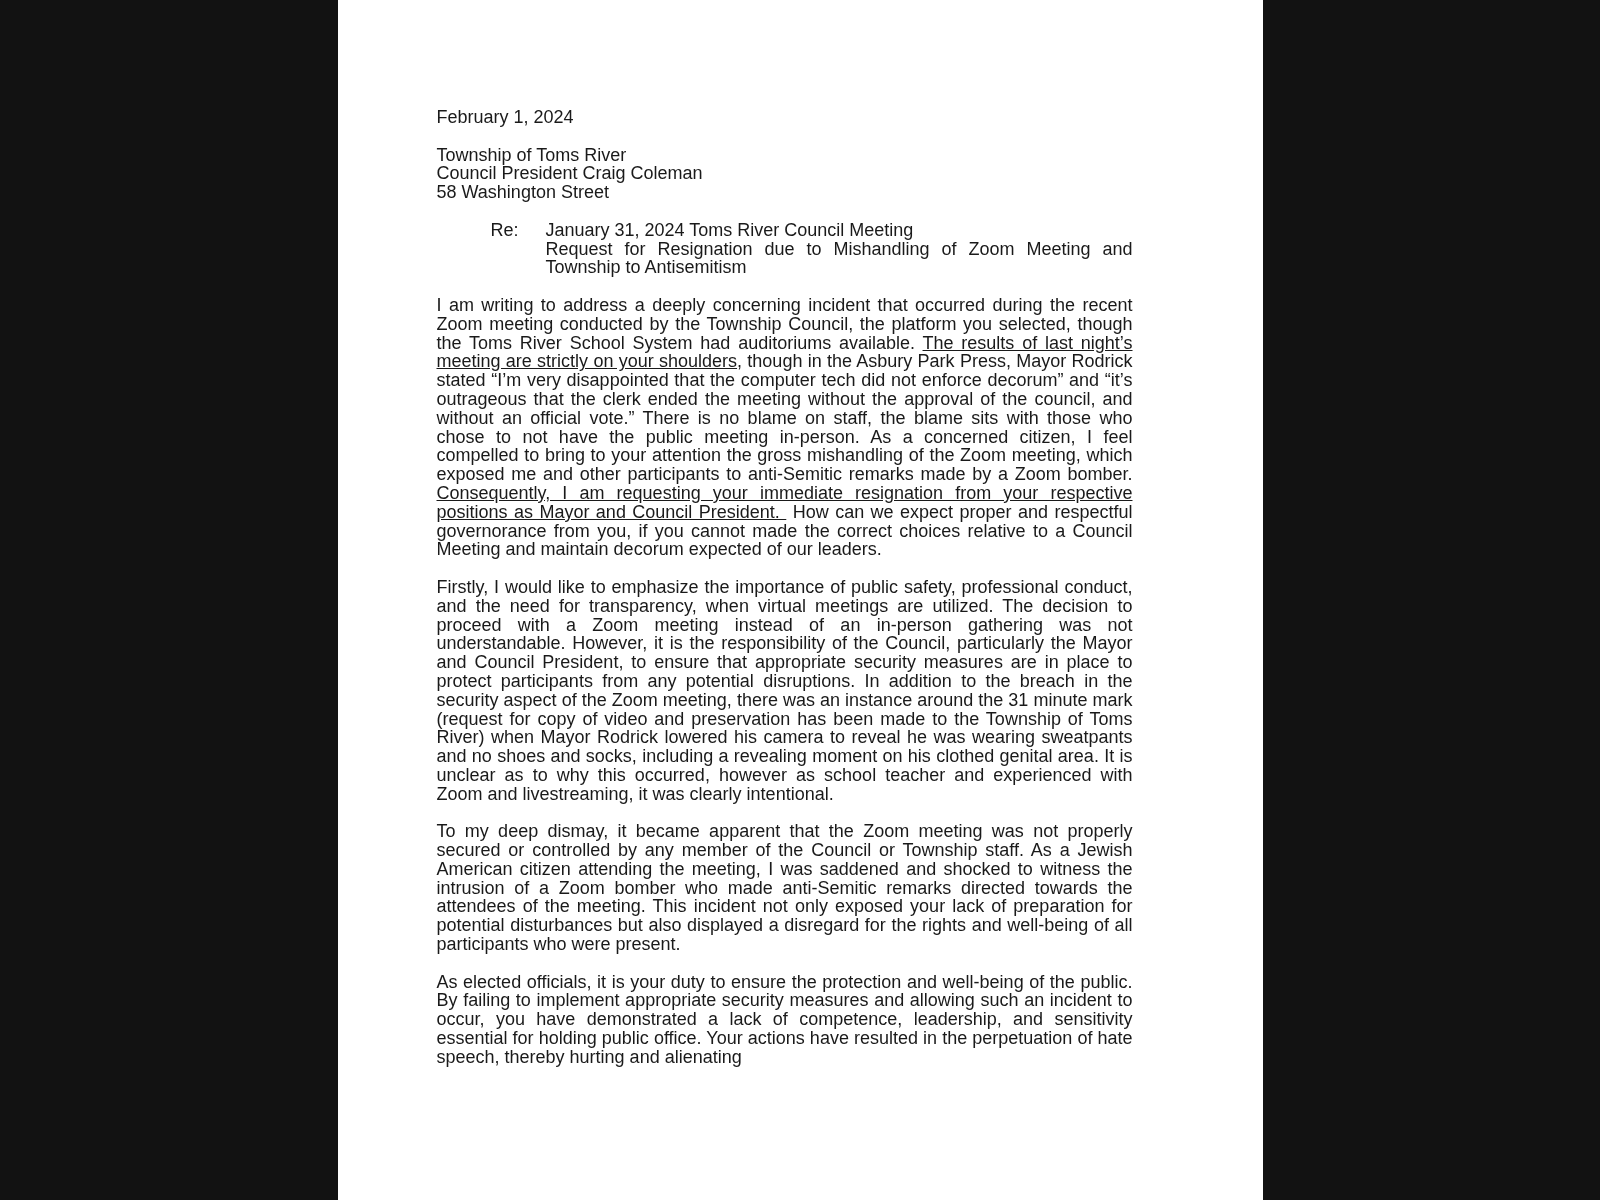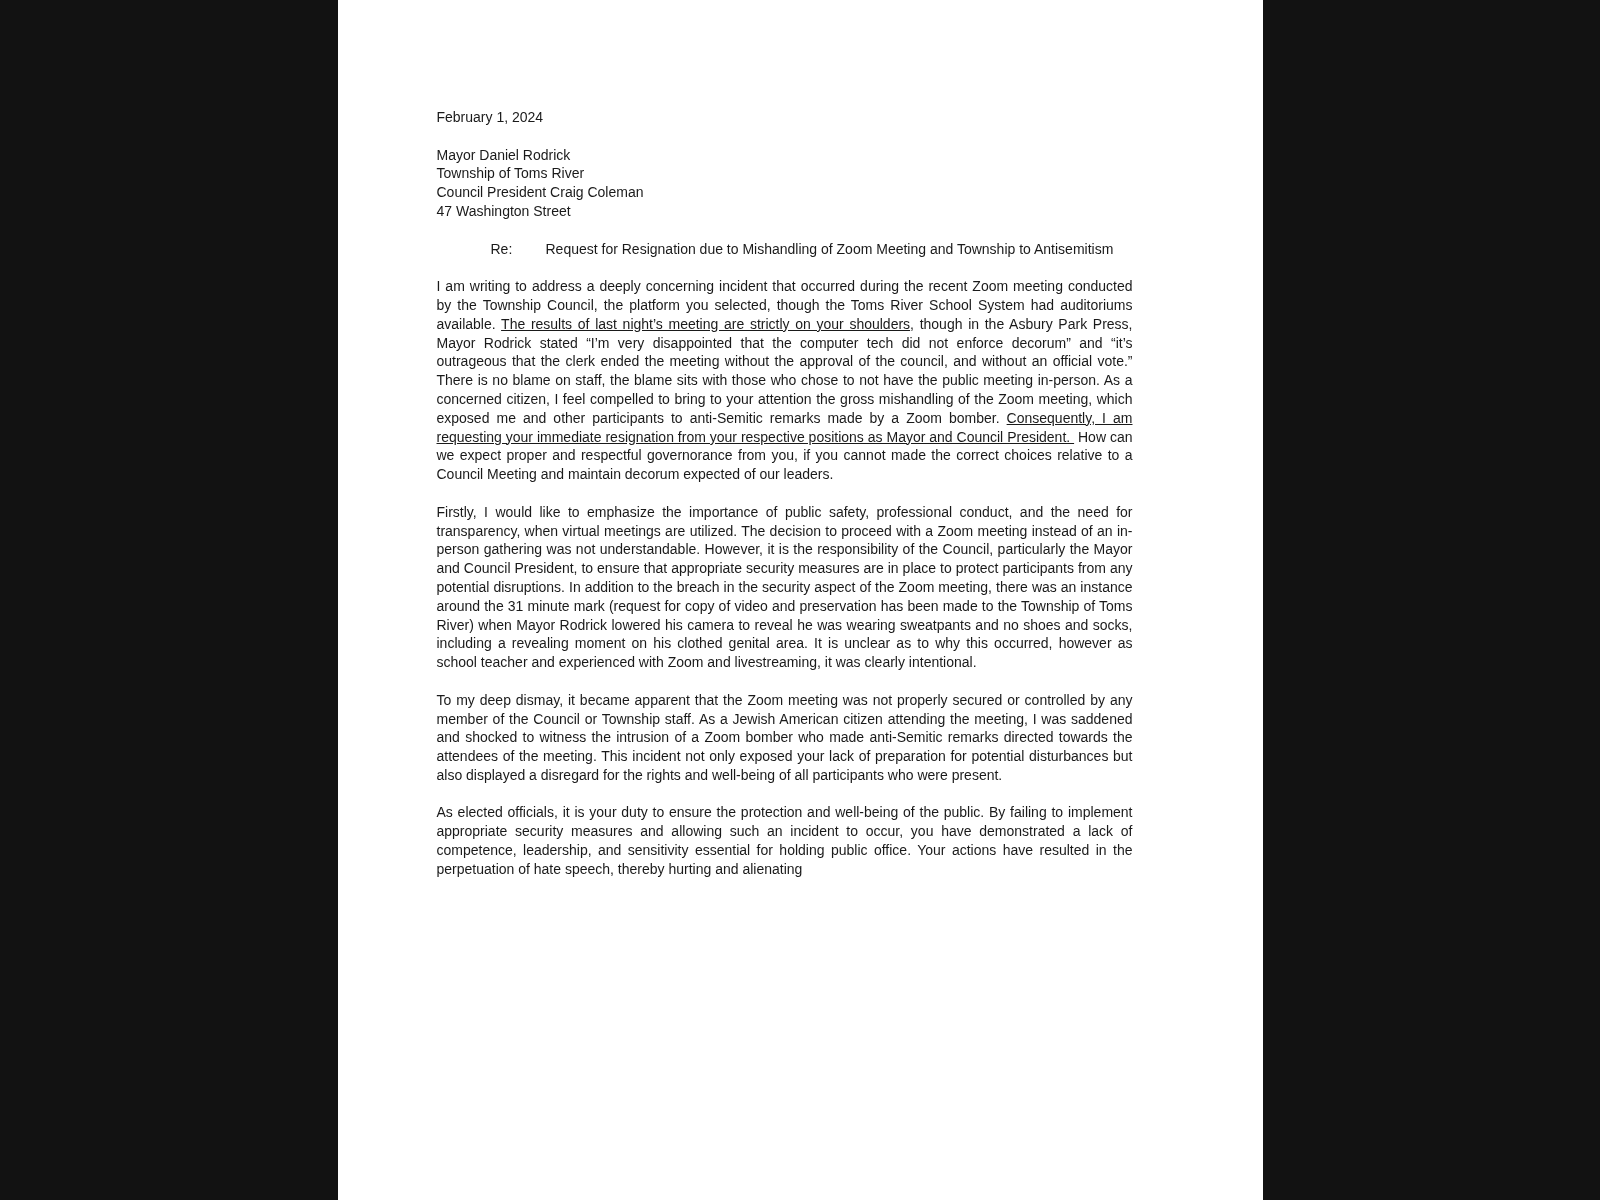--- a/index.html
+++ b/index.html
@@ -17,21 +17,21 @@
     display: flex;
     justify-content: center;
   }
   .page {
     width: 925px;
     height: 1200px;
     background: #ffffff;
     box-sizing: border-box;
     padding: 108px 130px 40px 99px;
     font-family: "Liberation Sans", sans-serif;
-    font-size: 14px;
+    font-size: 18px;
     line-height: 18.8px;
     color: #1a1a1a;
     -webkit-font-smoothing: antialiased;
   }
   .date {
     margin-bottom: 18.8px;
   }
   .recipients div {
     white-space: pre-wrap;
   }
@@ -66,29 +66,29 @@
   }
 </style>
 </head>
 <body>
 
 <div class="backdrop">
   <div class="page">
     <div class="date">February 1, 2024</div>
 
     <div class="recipients">
-        <div>Mayor Daniel Rodrick</div>
         <div>Township of Toms River</div>
         <div>Council President Craig Coleman</div>
-        <div>47 Washington Street</div>
+        <div>58 Washington Street</div>
       </div>
 
     <div class="re-block">
       <div class="re-label">Re:</div>
       <div class="re-text">
+        <div>January 31, 2024 Toms River Council Meeting</div>
         <div class="wrapline">Request for Resignation due to Mishandling of Zoom Meeting and Township to Antisemitism</div>
       </div>
     </div>
 
 
     <div class="body">
         <p><span class="seg-plain">I am writing to address a deeply concerning incident that occurred during the recent Zoom meeting conducted by the Township Council, the platform you selected, though the Toms River School System had auditoriums available. </span><span class="seg-italic-underline">The results of last night’s meeting are strictly on your shoulders</span><span class="seg-plain">, though in the Asbury Park Press, Mayor Rodrick stated “I’m very disappointed that the computer tech did not enforce decorum” and “it’s outrageous that the clerk ended the meeting without the approval of the council, and without an official vote.”  There is no blame on staff, the blame sits with those who chose to not have the public meeting in-person.  As a concerned citizen, I feel compelled to bring to your attention the gross mishandling of the Zoom meeting, which exposed me and other participants to anti-Semitic remarks made by a Zoom bomber. </span><span class="seg-underline">Consequently, I am requesting your immediate resignation from your respective positions as Mayor and Council President.&nbsp;</span><span class="seg-plain"> How can we expect proper and respectful governorance from you, if you cannot made the correct choices relative to a Council Meeting and maintain decorum expected of our leaders.</span></p>
         <p><span class="seg-plain">Firstly, I would like to emphasize the importance of public safety, professional conduct, and the need for transparency, when virtual meetings are utilized. The decision to proceed with a Zoom meeting instead of an in-person gathering was not understandable.  However, it is the responsibility of the Council, particularly the Mayor and Council President, to ensure that appropriate security measures are in place to protect participants from any potential disruptions. In addition to the breach in the security aspect of the Zoom meeting, there was an instance around the 31 minute mark (request for copy of video and preservation has been made to the Township of Toms River) when Mayor Rodrick lowered his camera to reveal he was wearing sweatpants and no shoes and socks, including a revealing moment on his clothed genital area.  It is unclear as to why this occurred, however as school teacher and experienced with Zoom and livestreaming, it was clearly intentional.</span></p>
         <p><span class="seg-plain">To my deep dismay, it became apparent that the Zoom meeting was not properly secured or controlled by any member of the Council or Township staff. As a Jewish American citizen attending the meeting, I was saddened and shocked to witness the intrusion of a Zoom bomber who made anti-Semitic remarks directed towards the attendees of the meeting. This incident not only exposed your lack of preparation for potential disturbances but also displayed a disregard for the rights and well-being of all participants who were present.</span></p>
         <p><span class="seg-plain">As elected officials, it is your duty to ensure the protection and well-being of the public. By failing to implement appropriate security measures and allowing such an incident to occur, you have demonstrated a lack of competence, leadership, and sensitivity essential for holding public office. Your actions have resulted in the perpetuation of hate speech, thereby hurting and alienating</span></p>

